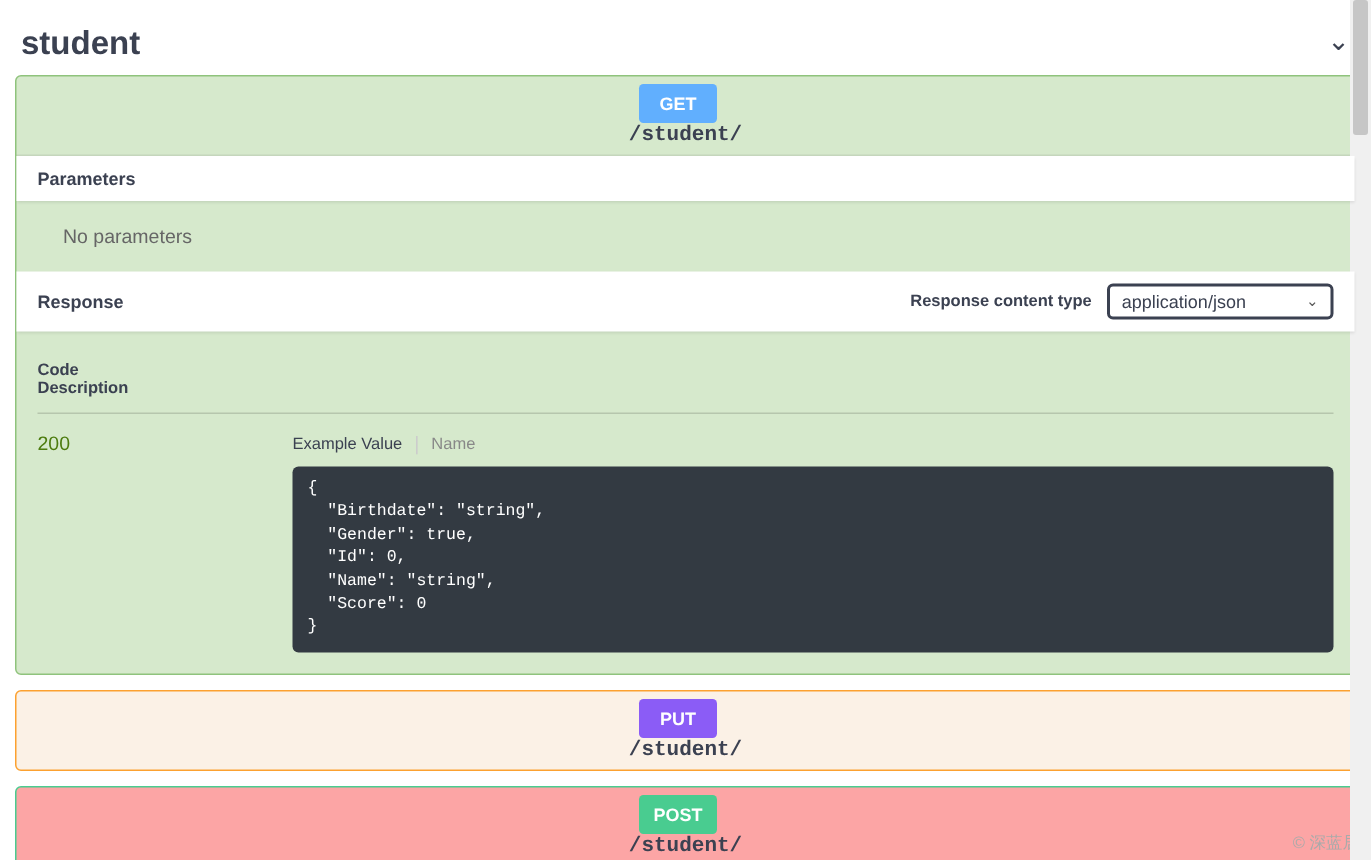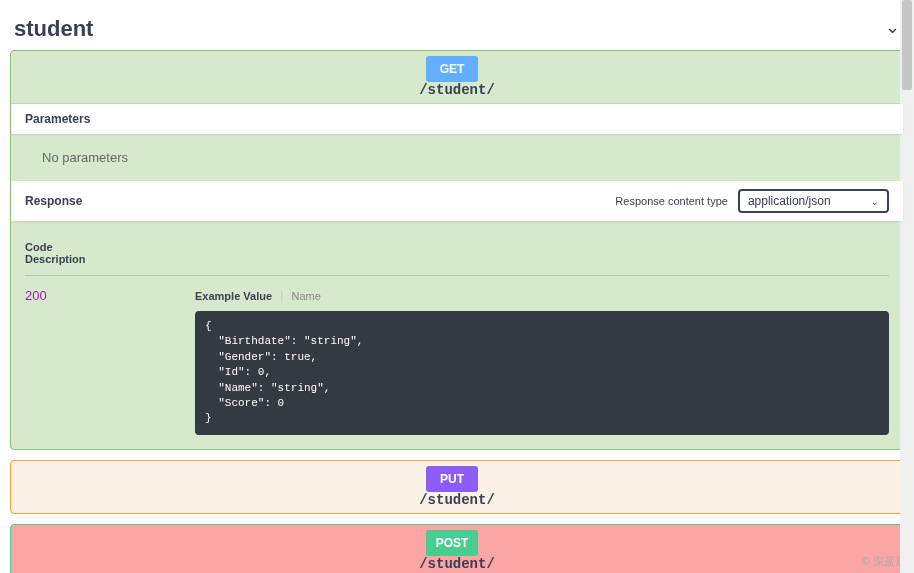--- a/index.html
+++ b/index.html
@@ -19,34 +19,34 @@
 .method-post { background: #49cc90; }
 .path { font-family: "Courier New", monospace; font-size: 14px; font-weight: 600; color: #3b4151; }
 .opblock-body { border-top: 1px solid rgba(0,0,0,0.08); }
 .desc-row { padding: 10px 14px; font-size: 12px; color: #3b4151; border-bottom: 1px solid rgba(0,0,0,0.08); }
 .sect-header { display: flex; align-items: center; justify-content: space-between; padding: 8px 14px; background: #fff; }
 .sect-header.shadow { box-shadow: 0 1px 2px rgba(0,0,0,0.1); position: relative; z-index: 1; }
 .sect-label { font-size: 12px; font-weight: 700; color: #3b4151; }
 .try-btn { border: 2px solid #888; background: #fff; padding: 5px 18px; font-size: 12px; font-weight: 700; border-radius: 4px; cursor: pointer; color: #3b4151; }
 .noparams { padding: 16px 31px; font-size: 13px; color: #666; }
 .resp-type-row { display: flex; align-items: center; gap: 10px; }
-.resp-type-label { font-size: 11px; font-weight: 400; margin-left: 44px; }
+.resp-type-label { font-size: 11px; font-weight: 700; margin-left: 44px; }
 .select-wrap { border: 2px solid #3b4151; border-radius: 4px; padding: 3px 8px; display: flex; align-items: center; gap: 40px; background: #fff; cursor: pointer; min-width: 130px; justify-content: space-between; }
 .select-val { font-size: 12px; }
 .select-caret { font-size: 10px; color: #555; }
 .resp-table { padding: 14px; }
 .resp-head { display: flex; padding: 6px 0 10px; border-bottom: 1px solid rgba(0,0,0,0.15); flex-direction: column; }
 .resp-head .col-code { width: 170px; font-size: 11px; font-weight: 700; }
 .resp-head .col-desc { font-size: 11px; font-weight: 700; }
 .resp-row { display: flex; padding-top: 12px; }
-.resp-row .col-code { width: 170px; font-size: 13px; color: #a21caf; }
+.resp-row .col-code { width: 170px; font-size: 13px; color: #4d7c0f; }
 .resp-row .col-desc { flex: 1; }
 .tabs { display: flex; align-items: center; gap: 8px; margin-bottom: 8px; }
 .tab { font-size: 11px; cursor: pointer; }
-.tab-active { font-weight: 700; color: #3b4151; }
+.tab-active { font-weight: 400; color: #3b4151; }
 .tab-inactive { color: #888; }
 .tab-sep { color: #ccc; }
 .code-block { background: #333a42; color: #fff; border-radius: 4px; padding: 8px 10px; font-family: "Courier New", monospace; font-size: 11px; line-height: 1.4; white-space: pre; }
 .watermark { position: fixed; bottom: 4px; right: 8px; font-size: 11px; color: #aaa; }
 .scrollbar { position: fixed; right: 0; top: 0; width: 14px; height: 100%; background: #f0f0f0; }
 .scrollbar-thumb { position: absolute; top: 0; right: 2px; width: 10px; height: 90px; background: #c6c6c6; border-radius: 2px; }
 </style>
 </head>
 <body>
 

